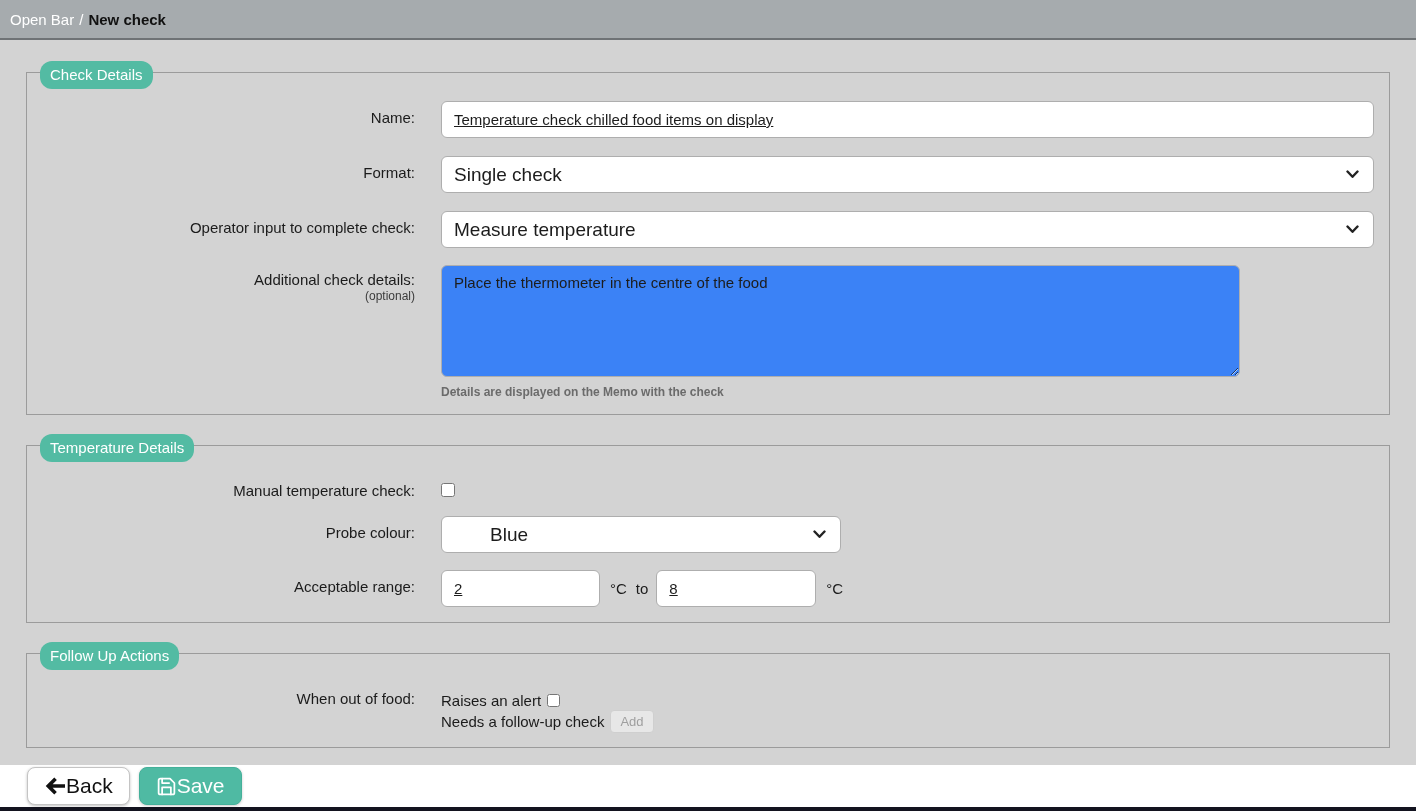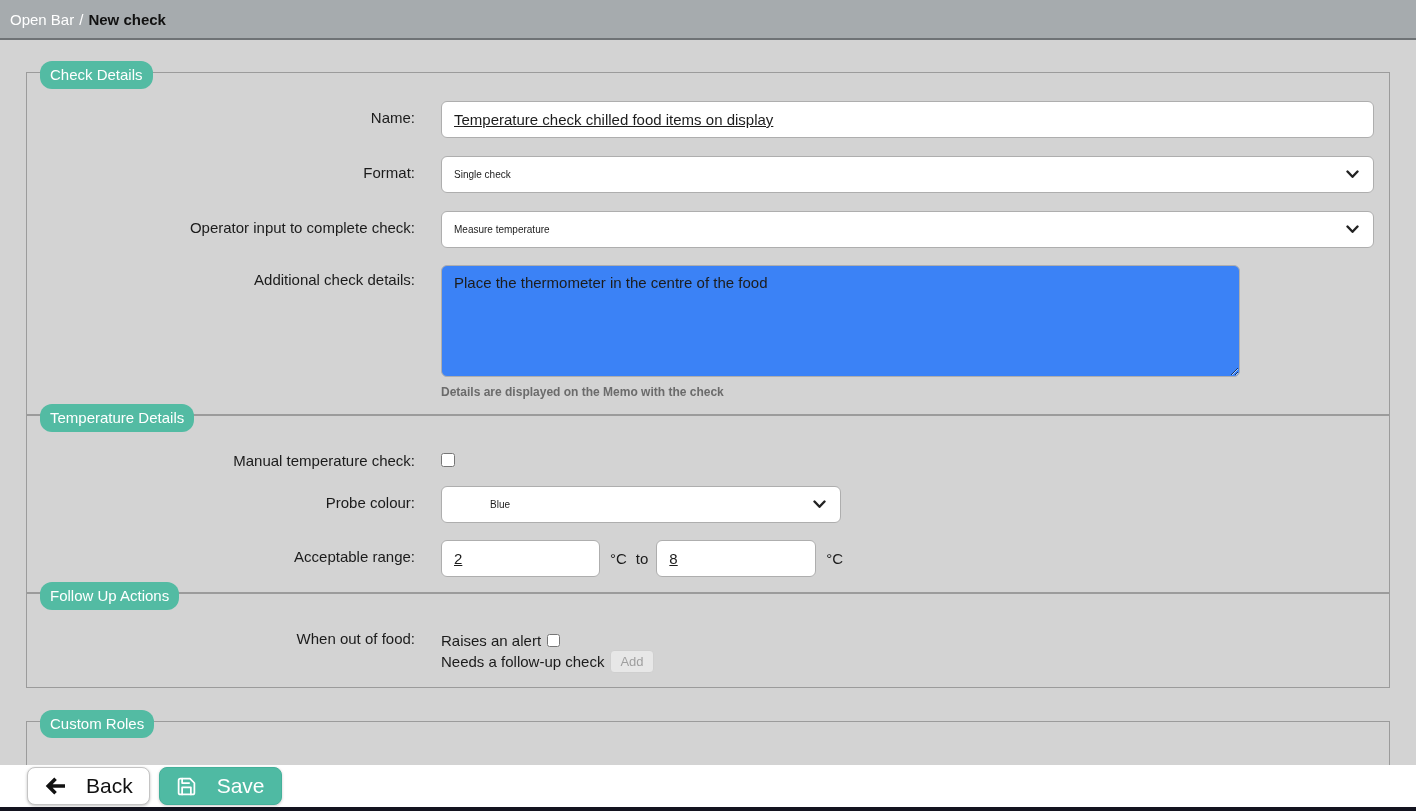--- a/index.html
+++ b/index.html
@@ -9,42 +9,42 @@
   
   .topbar { height:40px; background:#a6abae; border-bottom:2px solid #6f7376;
             display:flex; align-items:center; padding-left:10px; font-size:15px; }
   .topbar .app { color:#ffffff; cursor:pointer; }
   .topbar .sep { color:#ffffff; margin:0 5px; }
   .topbar .current { color:#111111; font-weight:bold; }
 
   .main { padding:0 26px; }
 
   
-  .fieldset { position:relative; border:1px solid #9b9b9b; 
+  .fieldset { position:relative; border:1px solid #9b9b9b; margin-top:30px;
               padding:28px 14px 15px 0; }
   .fieldset.first { margin-top:32px; }
   .legend { position:absolute; top:-12px; left:13px; background:#53bba3; color:#ffffff;
             font-size:15px; line-height:1; padding:6px 10px 7px; border-radius:12px; }
 
   .row { display:grid; grid-template-columns:388px 1fr; column-gap:26px; }
   .mb18 { margin-bottom:18px; }
   .mb17 { margin-bottom:17px; }
   .mb15 { margin-bottom:15px; }
   .lbl-cell { text-align:right; padding-top:8px; font-size:15px; color:#1b1b1b; }
   .lbl-cell.tight { padding-top:6px; }
   .optional { display:block; font-size:12px; color:#3c3c3c; margin-top:1px; }
 
   .text-input { height:37px; width:933px; border:1px solid #aeaeae; border-radius:6px;
                 background:#fff; font-size:15px; padding:0 12px; color:#1c1c1c;
                 font-family:"Liberation Sans", sans-serif; outline:none;text-decoration:underline; }
   .text-input.small { width:159px; }
   .text-input.small2 { width:160px; }
 
   .select { height:37px; width:933px; border:1px solid #aeaeae; border-radius:6px;
-            background:#fff; font-size:10px; padding:0 14px 0 12px; color:#1c1c1c;
+            background:#fff; font-size:19px; padding:0 14px 0 12px; color:#1c1c1c;
             display:flex; align-items:center; justify-content:space-between; cursor:pointer; }
   .select.narrow { width:400px;padding-left:48px; }
   .chev { width:13px; height:9px; flex:none; }
 
   .details-textarea { width:799px; height:112px; border:1px solid #aeaeae; border-radius:6px;
                       background:#3b82f6; font-size:15px; padding:8px 12px; color:#1c1c1c;
                       font-family:"Liberation Sans", sans-serif; resize:both; outline:none; }
   .note { font-size:12px; font-weight:bold; color:#6b6b6b; margin-top:4px; }
 
   .checkbox { width:14px; height:14px; margin-top:9px; }
@@ -61,21 +61,21 @@
   .add-btn { margin-left:6px; font-size:13px; color:#9f9f9f; background:#e7e7e7;
              border:1px solid #cfcfcf; border-radius:4px; padding:3px 9px; cursor:pointer;
              font-family:"Liberation Sans", sans-serif; }
 
   .fieldset.cut { height:44px; padding:0; overflow:visible; border-bottom:none; margin-top:33px; }
 
   
   .footer { position:fixed; left:0; right:0; bottom:0; height:46px; background:#ffffff;
             border-bottom:4px solid #13131f; display:flex; align-items:center;
             padding-left:27px; gap:9px; z-index:10; }
-  .btn { display:flex; align-items:center; gap:20px; height:38px; padding:0 16px;
+  .btn { display:flex; align-items:center; gap:0; height:38px; padding:0 16px;
          border-radius:8px; font-size:21px; cursor:pointer;
          font-family:"Liberation Sans", sans-serif; }
   .btn-back { background:#ffffff; border:1px solid #c4c4c4; color:#111;
               box-shadow:0 1px 3px rgba(0,0,0,.25); }
   .btn-save { background:#4fbaa3; border:1px solid #44b09a; color:#ffffff;
               box-shadow:0 1px 3px rgba(0,0,0,.2); }
   .btn svg { flex:none; }
 </style>
 </head>
 <body>
@@ -118,20 +118,21 @@
           <svg class="chev" viewBox="0 0 13 9">
             <path d="M1.5 1.5 L6.5 6.8 L11.5 1.5" fill="none" stroke="#222" stroke-width="2.4" stroke-linecap="round" stroke-linejoin="round"></path>
           </svg>
         </div>
       </div>
     </div>
 
     <div class="row">
       <div class="lbl-cell tight">
         <span>Additional check details:</span>
+        <span class="optional">(optional)</span>
       </div>
       <div>
         <textarea class="details-textarea" style="">Place the thermometer in the centre of the food</textarea>
         <div class="note">Details are displayed on the Memo with the check</div>
       </div>
     </div>
   </section>
 
   <section class="fieldset">
     <div class="legend">Temperature Details</div>

